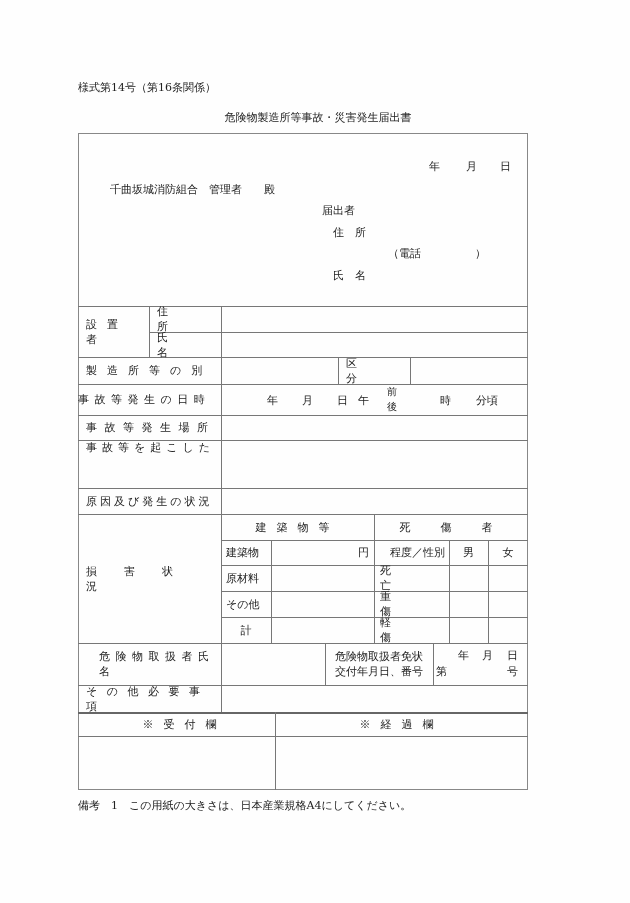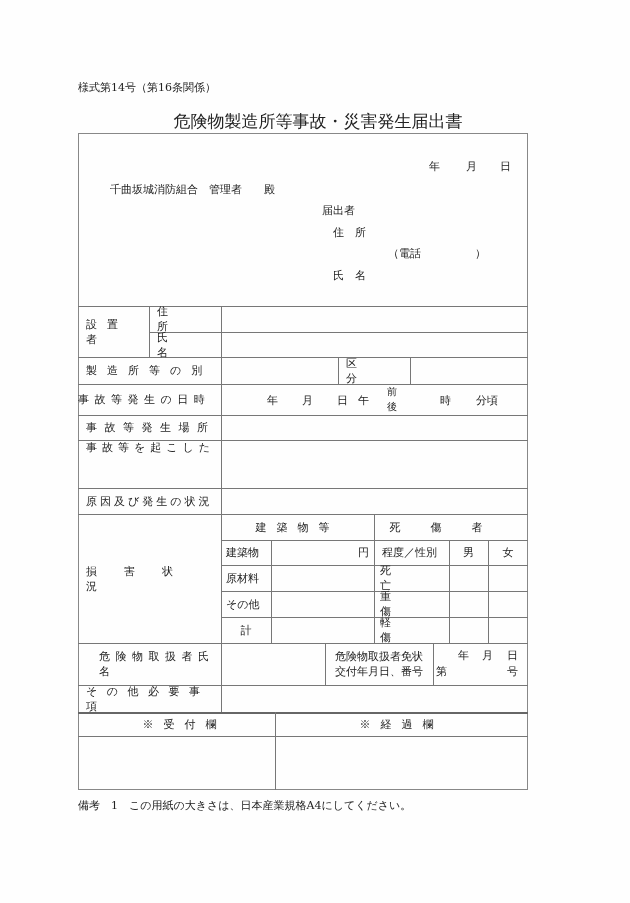--- a/index.html
+++ b/index.html
@@ -1,19 +1,19 @@
 <!DOCTYPE html>
 <html><head>
 <meta charset="utf-8">
 <style>
   html, body { margin:0; padding:0; background:#fefefe; }
   body { width:630px; height:903px; position:relative; font-family:"DejaVu Serif","Liberation Serif",serif; color:#222; font-size:11px; overflow:hidden; }
   .abs { position:absolute; white-space:nowrap; }
   .form-no { left:78px; top:80px; font-size:11px; }
-  .form-title { left:0; width:630px; text-align:center; top:110px; font-size:17px; padding-left:6px; box-sizing:border-box; }
+  .form-title { left:0; width:630px; text-align:center; top:110px; font-size:11px; padding-left:6px; box-sizing:border-box; }
   .frame { position:absolute; left:78px; top:133px; width:450px; height:657px; border:1.5px solid #888; box-sizing:border-box; }
   .hl { position:absolute; height:0; border-top:1px solid #777; }
   .hl.thick { border-top:2px solid #666; }
   .vl { position:absolute; width:0; border-left:1px solid #777; }
   .cell { position:absolute; display:flex; align-items:center; box-sizing:border-box; }
   .spread { justify-content:space-between; padding:0 8px; }
   .center { justify-content:center; }
   .note { left:78px; top:798px; font-size:11px; }
 </style>
 </head>
@@ -110,36 +110,36 @@
   <span style="letter-spacing:3px;">原因及び発生の状況</span>
 </div>
 <div class="cell" style="left:222px;top:489px;width:305px;height:25px;"></div>
 
 <div class="cell" style="left:78px;top:514px;width:143px;height:129px;padding-left:8px;">
   <span style="letter-spacing:27px;">損害状況</span>
 </div>
 <div class="cell center" style="left:221px;top:514px;width:153px;height:26px;">
   <span style="letter-spacing:10px;">建築物等</span>
 </div>
-<div class="cell center" style="left:374px;top:514px;width:154px;height:26px;">
+<div class="cell center" style="left:384px;top:514px;width:154px;height:26px;">
   <span style="letter-spacing:30px;">死傷者</span>
 </div>
 
 <div class="cell" style="left:221px;top:540px;width:50px;height:25px;padding-left:5px;">建築物</div>
 <div class="cell" style="left:271px;top:540px;width:103px;height:25px;justify-content:flex-end;padding-right:5px;">
     <span>円</span>
   </div>
 <div class="cell" style="left:221px;top:565px;width:50px;height:26px;padding-left:5px;">原材料</div>
 <div class="cell" style="left:272px;top:566px;width:101px;height:25px;"></div>
 <div class="cell" style="left:221px;top:591px;width:50px;height:26px;padding-left:5px;">その他</div>
 <div class="cell" style="left:272px;top:592px;width:101px;height:25px;"></div>
 <div class="cell center" style="left:221px;top:617px;width:50px;height:26px;">計</div>
 <div class="cell" style="left:272px;top:618px;width:101px;height:25px;"></div>
 
-<div class="cell" style="left:374px;top:540px;width:75px;height:25px;padding-left:8px;">程度／性別</div>
+<div class="cell" style="left:374px;top:540px;width:75px;height:25px;padding-left:16px;">程度／性別</div>
 <div class="cell center" style="left:449px;top:540px;width:39px;height:25px;">男</div>
 <div class="cell center" style="left:488px;top:540px;width:40px;height:25px;">女</div>
 
 <div class="cell spread" style="left:374px;top:565px;width:75px;height:26px;padding:0 6px;">
     <span style="letter-spacing:40px;">死亡</span>
   </div>
 <div class="cell" style="left:450px;top:566px;width:38px;height:25px;"></div>
 <div class="cell" style="left:489px;top:566px;width:38px;height:25px;"></div>
 <div class="cell spread" style="left:374px;top:591px;width:75px;height:26px;padding:0 6px;">
     <span style="letter-spacing:40px;">重傷</span>

